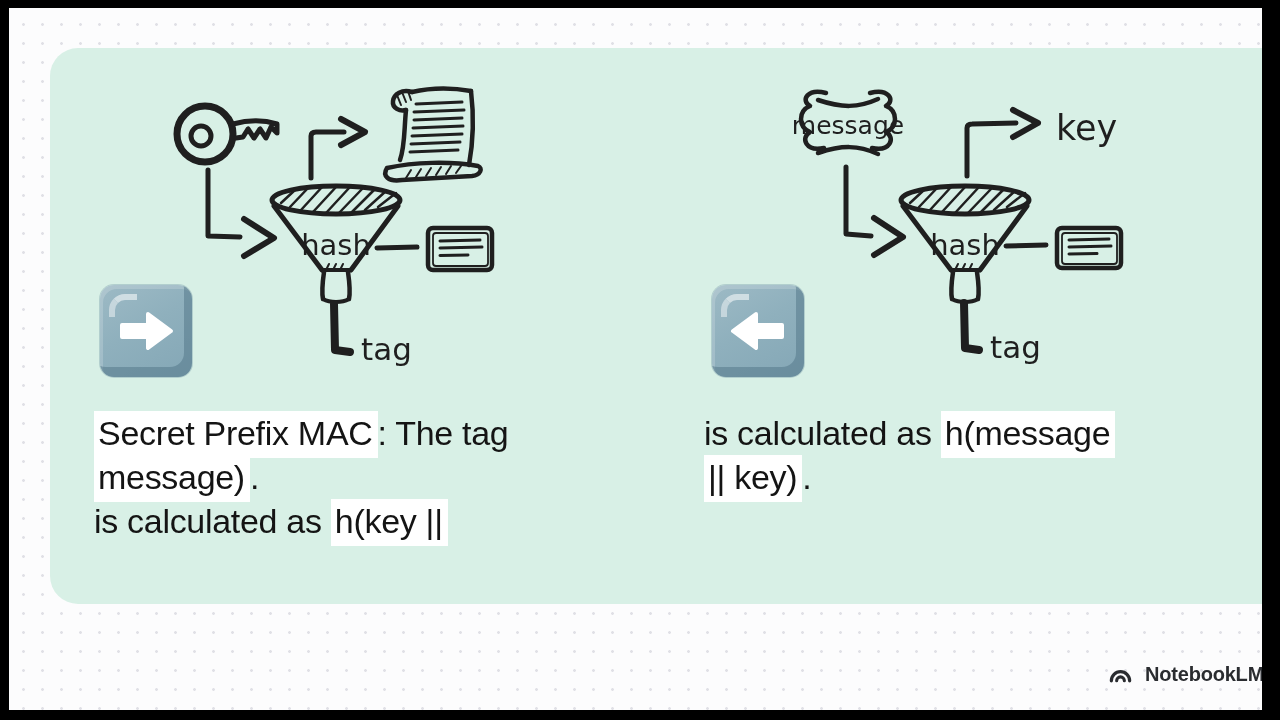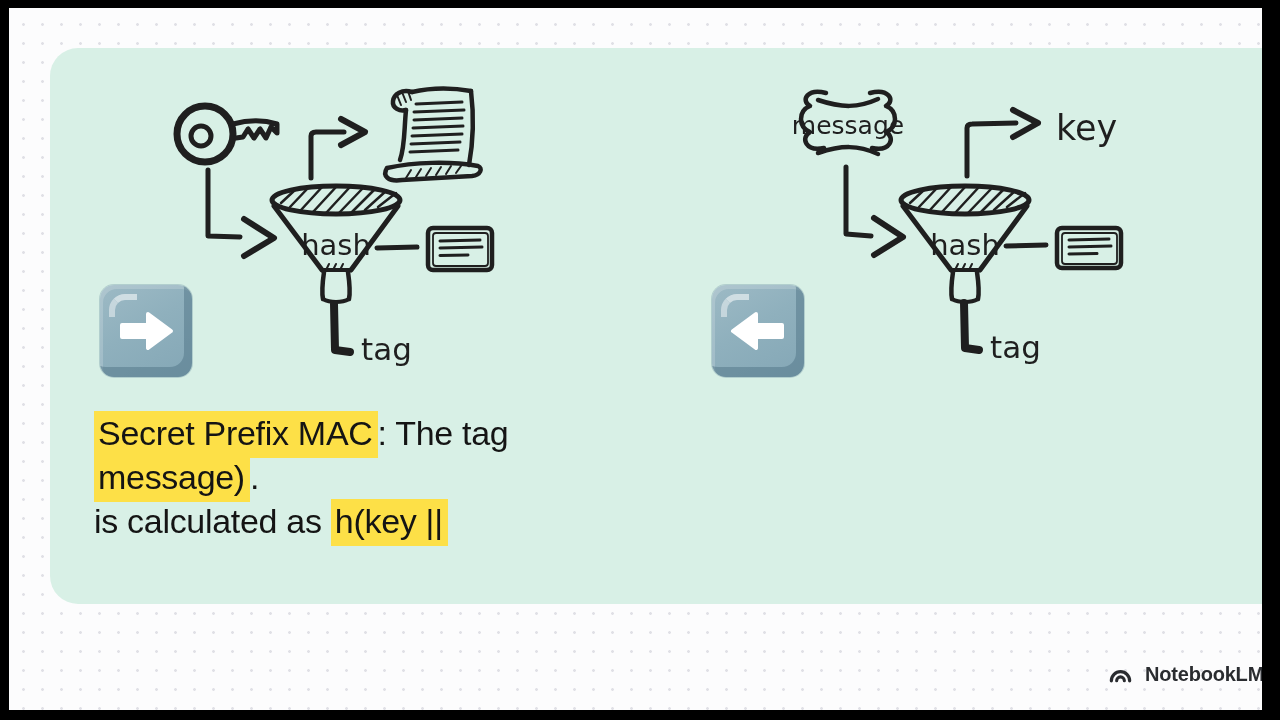--- a/index.html
+++ b/index.html
@@ -34,21 +34,21 @@
     border-top:6px solid rgba(255,255,255,0.55);
     border-left:6px solid rgba(255,255,255,0.45);
     border-top-left-radius:16px;
   }
   .keycap svg{position:absolute;left:50%;top:50%;transform:translate(-50%,-50%);}
   .caption{
     position:absolute;left:44px;top:363px;width:500px;
     font-size:34px;line-height:44px;color:#141414;letter-spacing:-0.3px;
   }
   .cap-line{white-space:pre;}
-  .hl{background:#fde047;padding:3px 5px 6px 4px;}
+  .hl{background:#ffffff;padding:3px 5px 6px 4px;}
   .watermark{
     position:absolute;left:1099px;top:651px;height:30px;
     display:flex;align-items:center;gap:12px;color:#2a2c30;
   }
   .watermark-text{font-size:20px;font-weight:bold;letter-spacing:-0.2px;}
   .bar{position:absolute;background:#000;}
   .bar-top{left:0;top:0;width:1280px;height:8px;}
   .bar-bottom{left:0;top:710px;width:1280px;height:10px;}
   .bar-left{left:0;top:0;width:9px;height:720px;}
   .bar-right{left:1262px;top:0;width:18px;height:720px;}
@@ -231,20 +231,22 @@
       </svg>
 
       <div class="keycap" style="left:52px;top:237px;">
         <span class="keycap-shine"></span>
         <svg width="58" height="46" viewBox="0 0 58 46">
           <path d="M53,17 L27,17 L27,6 L4,23 L27,40 L27,29 L53,29 Z" fill="#ffffff" stroke="#ffffff" stroke-width="4" stroke-linejoin="round"></path>
         </svg>
       </div>
 
       <div class="caption">
+        <div class="cap-line"><span>is calculated as </span><span class="hl">h(message</span></div>
+        <div class="cap-line"><span class="hl">|| key)</span><span>.</span></div>
       </div>
     </div>
 
     <div class="watermark">
       <svg width="25" height="25" viewBox="0 0 26 26">
         <path d="M3.5,19.5 A9.5,9.5 0 0 1 22.5,19.5" fill="none" stroke="#2a2c30" stroke-width="3.4" stroke-linecap="round"></path>
         <path d="M9,19.5 A4,4 0 0 1 17,19.5" fill="none" stroke="#2a2c30" stroke-width="3.2" stroke-linecap="round"></path>
       </svg>
       <span class="watermark-text">NotebookLM</span>
     </div>

